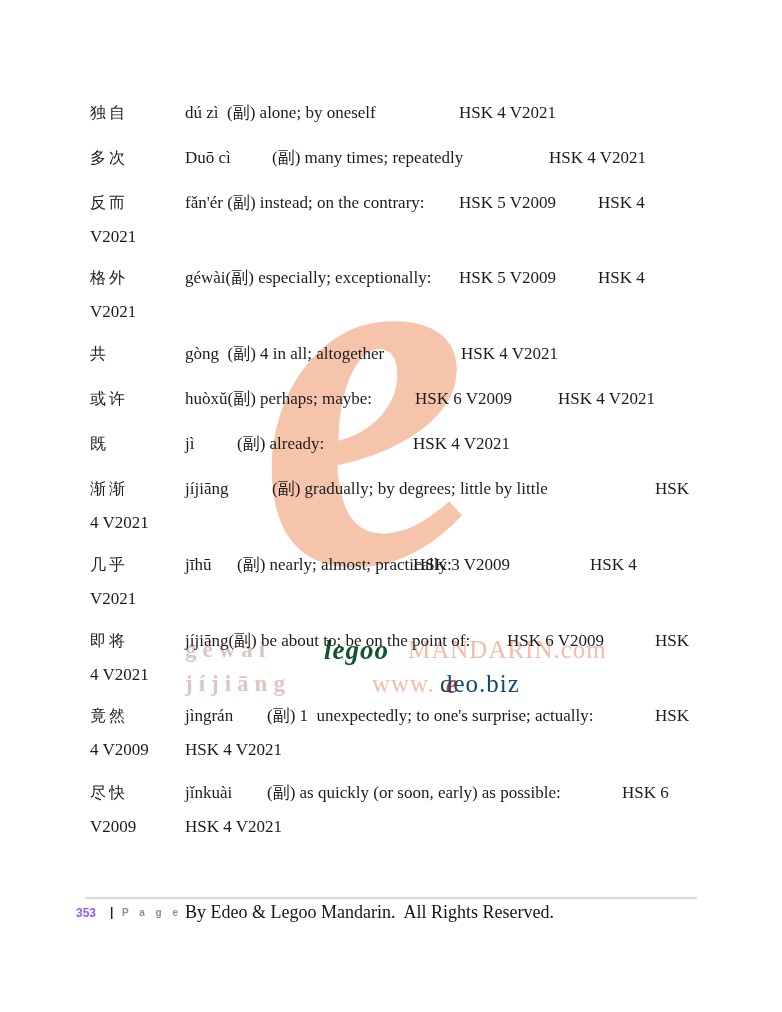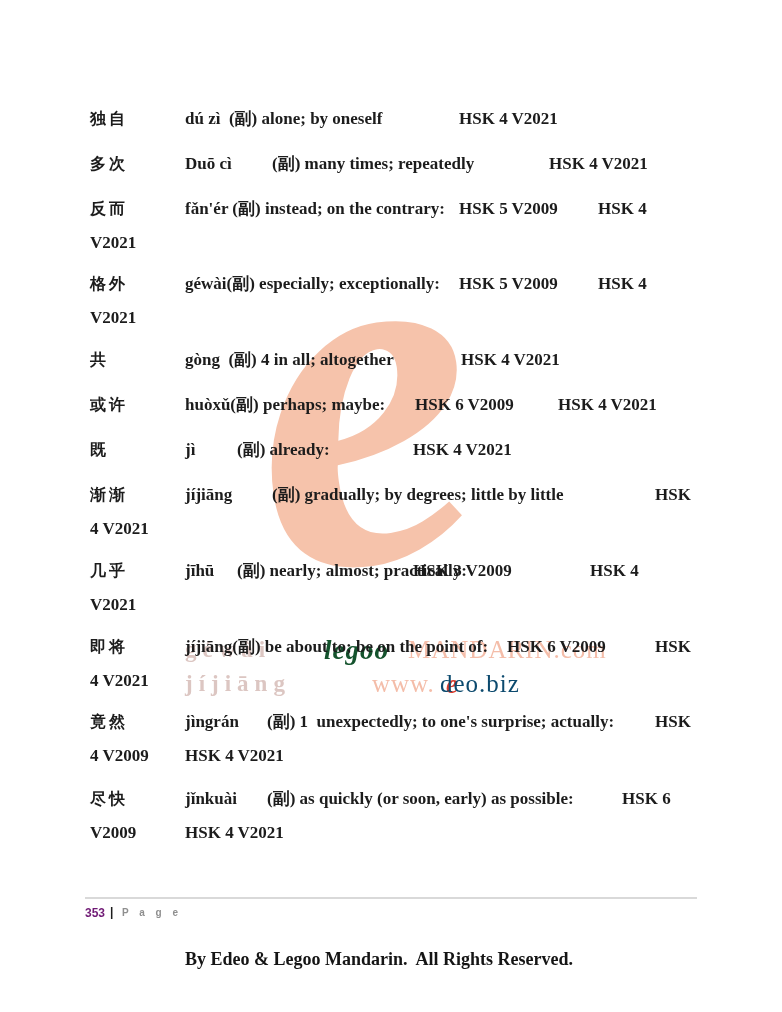--- a/index.html
+++ b/index.html
@@ -5,49 +5,49 @@
   html,body{margin:0;padding:0;}
   body{
     width:782px;height:1012px;position:relative;overflow:hidden;
     background:#ffffff;
     font-family:"Liberation Serif", serif;
   }
   #page{position:absolute;left:0;top:0;width:782px;height:1012px;}
   
   .line{position:absolute;left:0;width:782px;height:24px;z-index:2;}
   .seg{
-    position:absolute;top:12px;white-space:pre;
-    font-size:17px;font-weight:bold;color:#1c1c1c;line-height:22px;
+    position:absolute;top:6px;white-space:pre;
+    font-size:17px;font-weight:normal;color:#1c1c1c;line-height:22px;
     font-family:"Liberation Serif", serif;
   }
   .seg.cn{font-size:16px;letter-spacing:3px;}
   
   .wm-logo{
     position:absolute;left:252px;top:142px;z-index:0;
     font-size:500px;line-height:1;font-style:italic;font-weight:bold;
     font-family:"Liberation Serif", serif;
     transform:rotate(-8deg);transform-origin:50% 55%;
     pointer-events:none;
   }
   .wm-line{position:absolute;left:0;width:782px;height:30px;z-index:1;}
   .wm-seg{position:absolute;top:0;white-space:pre;font-size:25px;line-height:28px;
     font-family:"Liberation Serif", serif;letter-spacing:1px;}
   .wm-seg.cn{font-size:23px;letter-spacing:6px;font-weight:bold;}
   .wm-seg.wm-script{font-style:italic;font-weight:bold;font-size:27px;}
   
   .footer-rule{position:absolute;left:85px;top:897px;width:612px;height:2px;background:#d9d9d9;z-index:2;}
   .footer{position:absolute;left:0;top:902px;width:782px;height:24px;z-index:2;}
-  .f-pagenum{position:absolute;left:85px;top:4px;font-size:12px;font-weight:bold;color:#701a75;
+  .f-pagenum{position:absolute;left:76px;top:4px;font-size:12px;font-weight:bold;color:#8b5cf6;
     font-family:"Liberation Sans", sans-serif;}
   .f-bar{position:absolute;left:110px;top:3px;font-size:12px;font-weight:bold;color:#1c1c1c;
     font-family:"Liberation Sans", sans-serif;}
   .f-pageword{position:absolute;left:122px;top:5px;font-size:10px;font-weight:bold;color:#8f8f8f;
     letter-spacing:4px;font-family:"Liberation Sans", sans-serif;}
-  .f-copy{position:absolute;left:185px;top:0;font-size:18px;font-weight:bold;color:#151515;white-space:pre;
-    font-family:"Liberation Serif", serif;margin-top:47px;}
+  .f-copy{position:absolute;left:185px;top:0;font-size:18px;font-weight:normal;color:#151515;white-space:pre;
+    font-family:"Liberation Serif", serif;}
 </style>
 </head>
 <body>
 
 <div id="page">
 
   <div class="wm-logo" style="color: rgb(246, 195, 171);">e</div>
 
   <div class="footer-rule"></div>
   <div class="footer">

